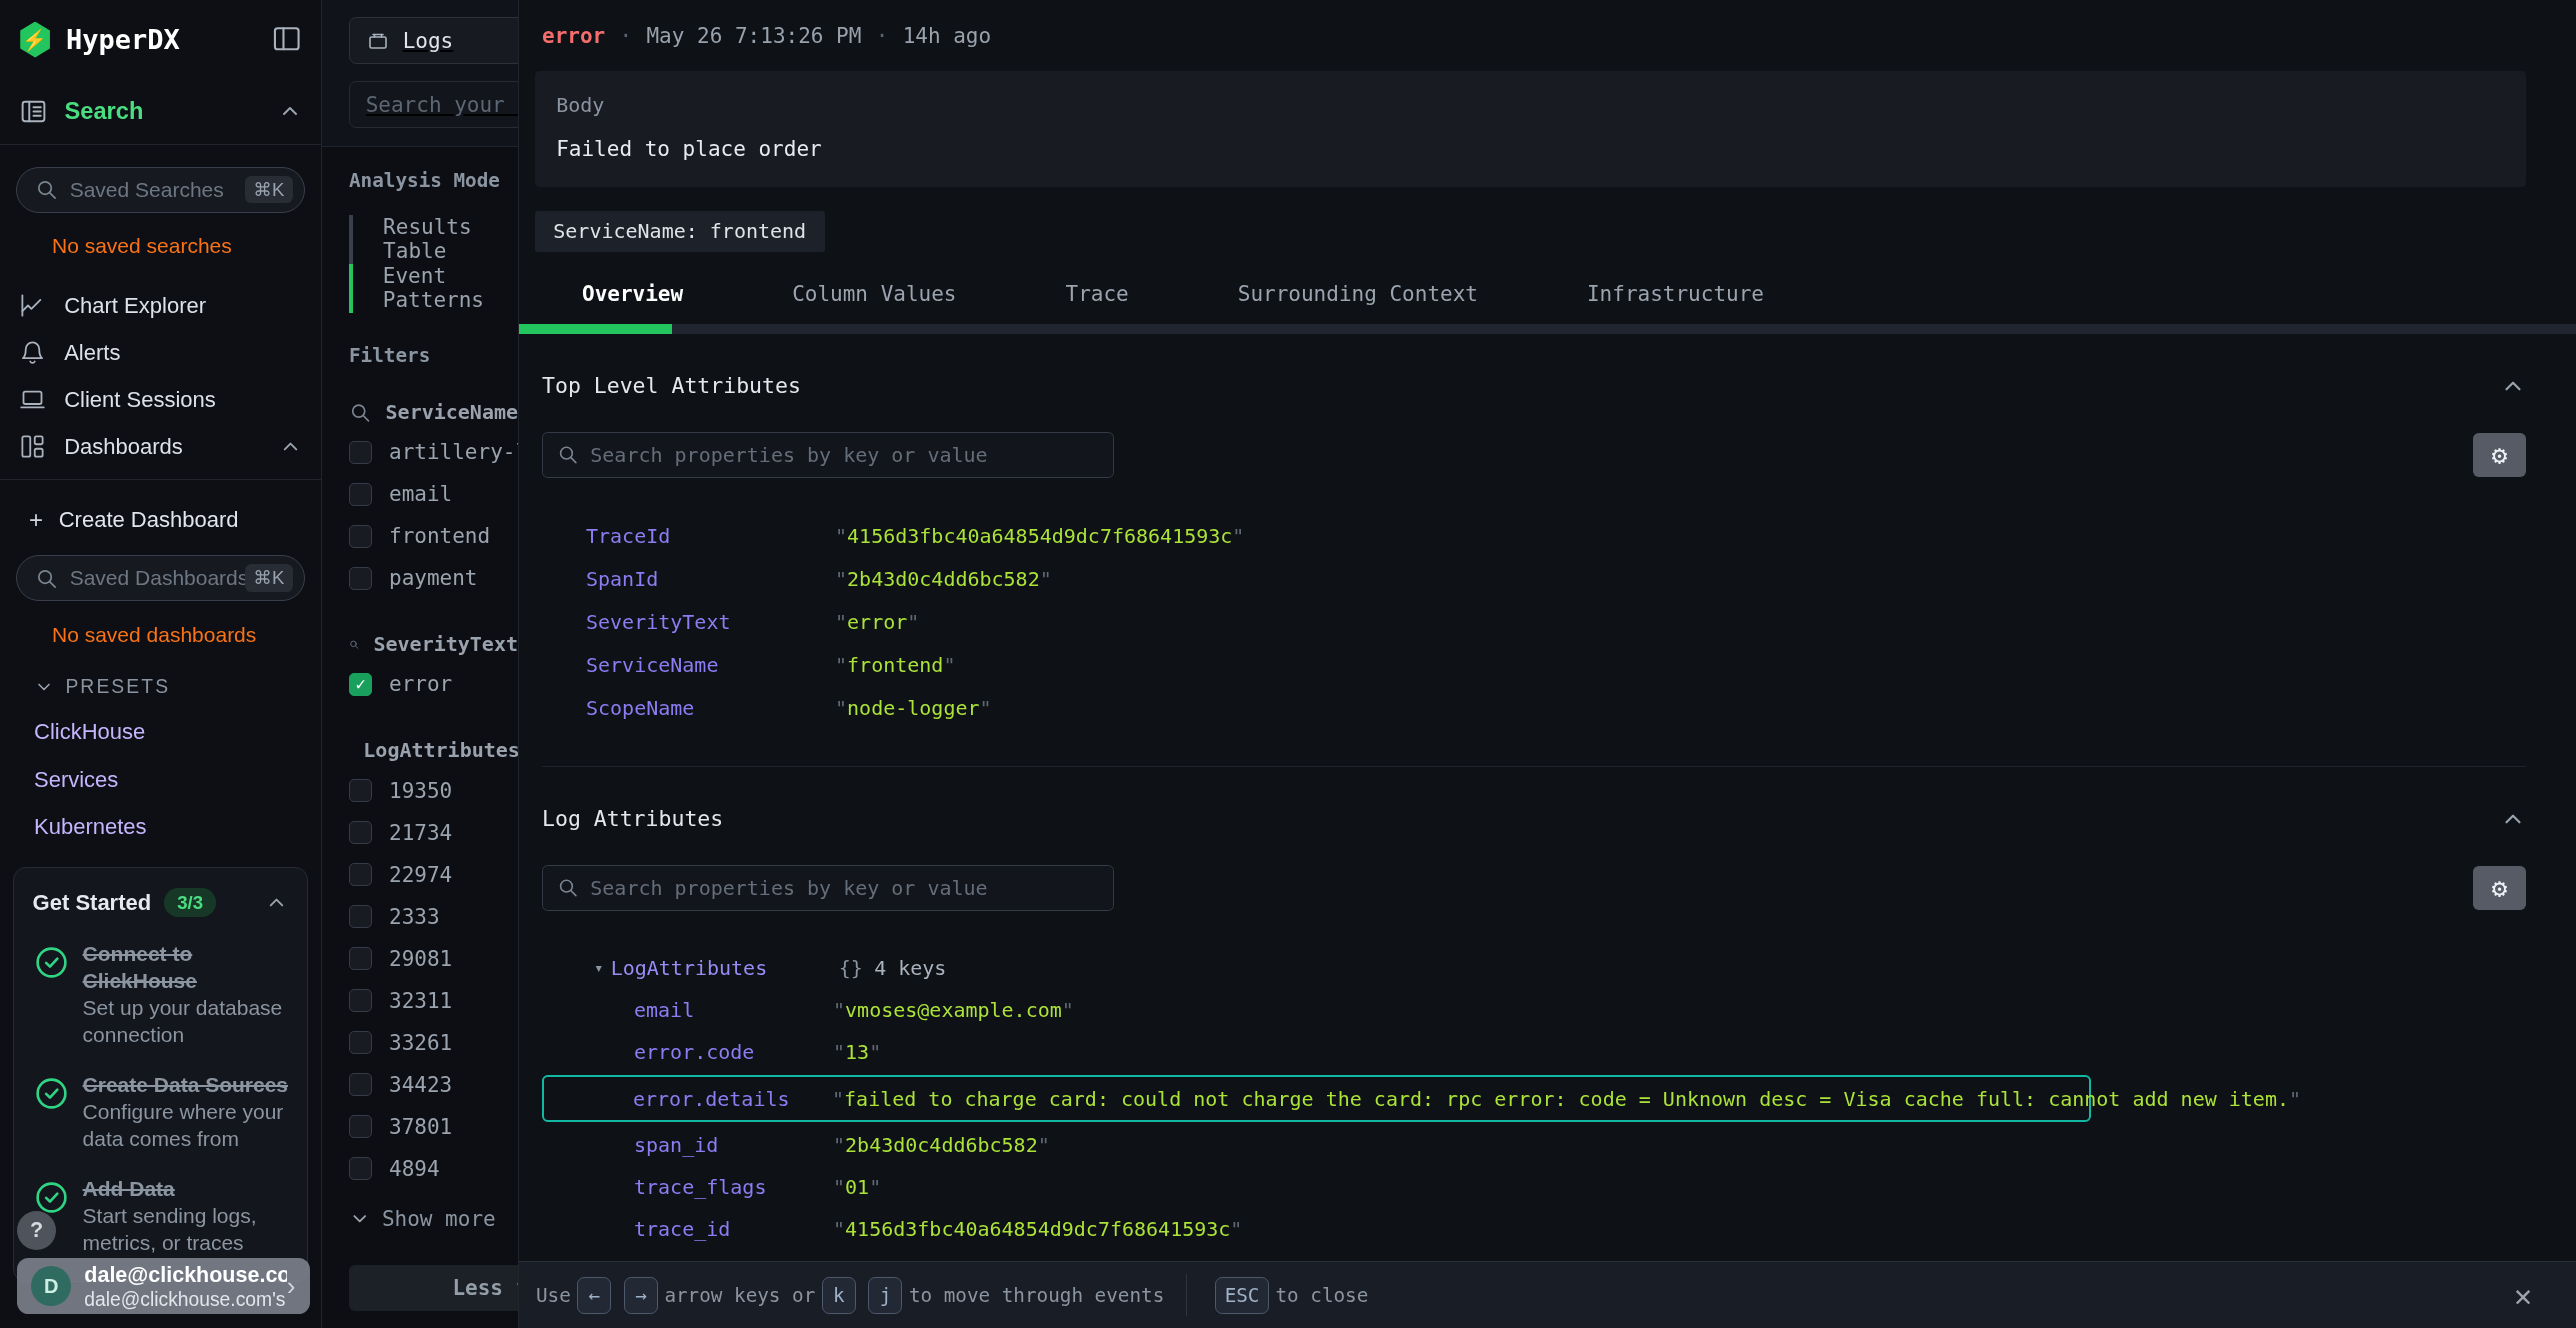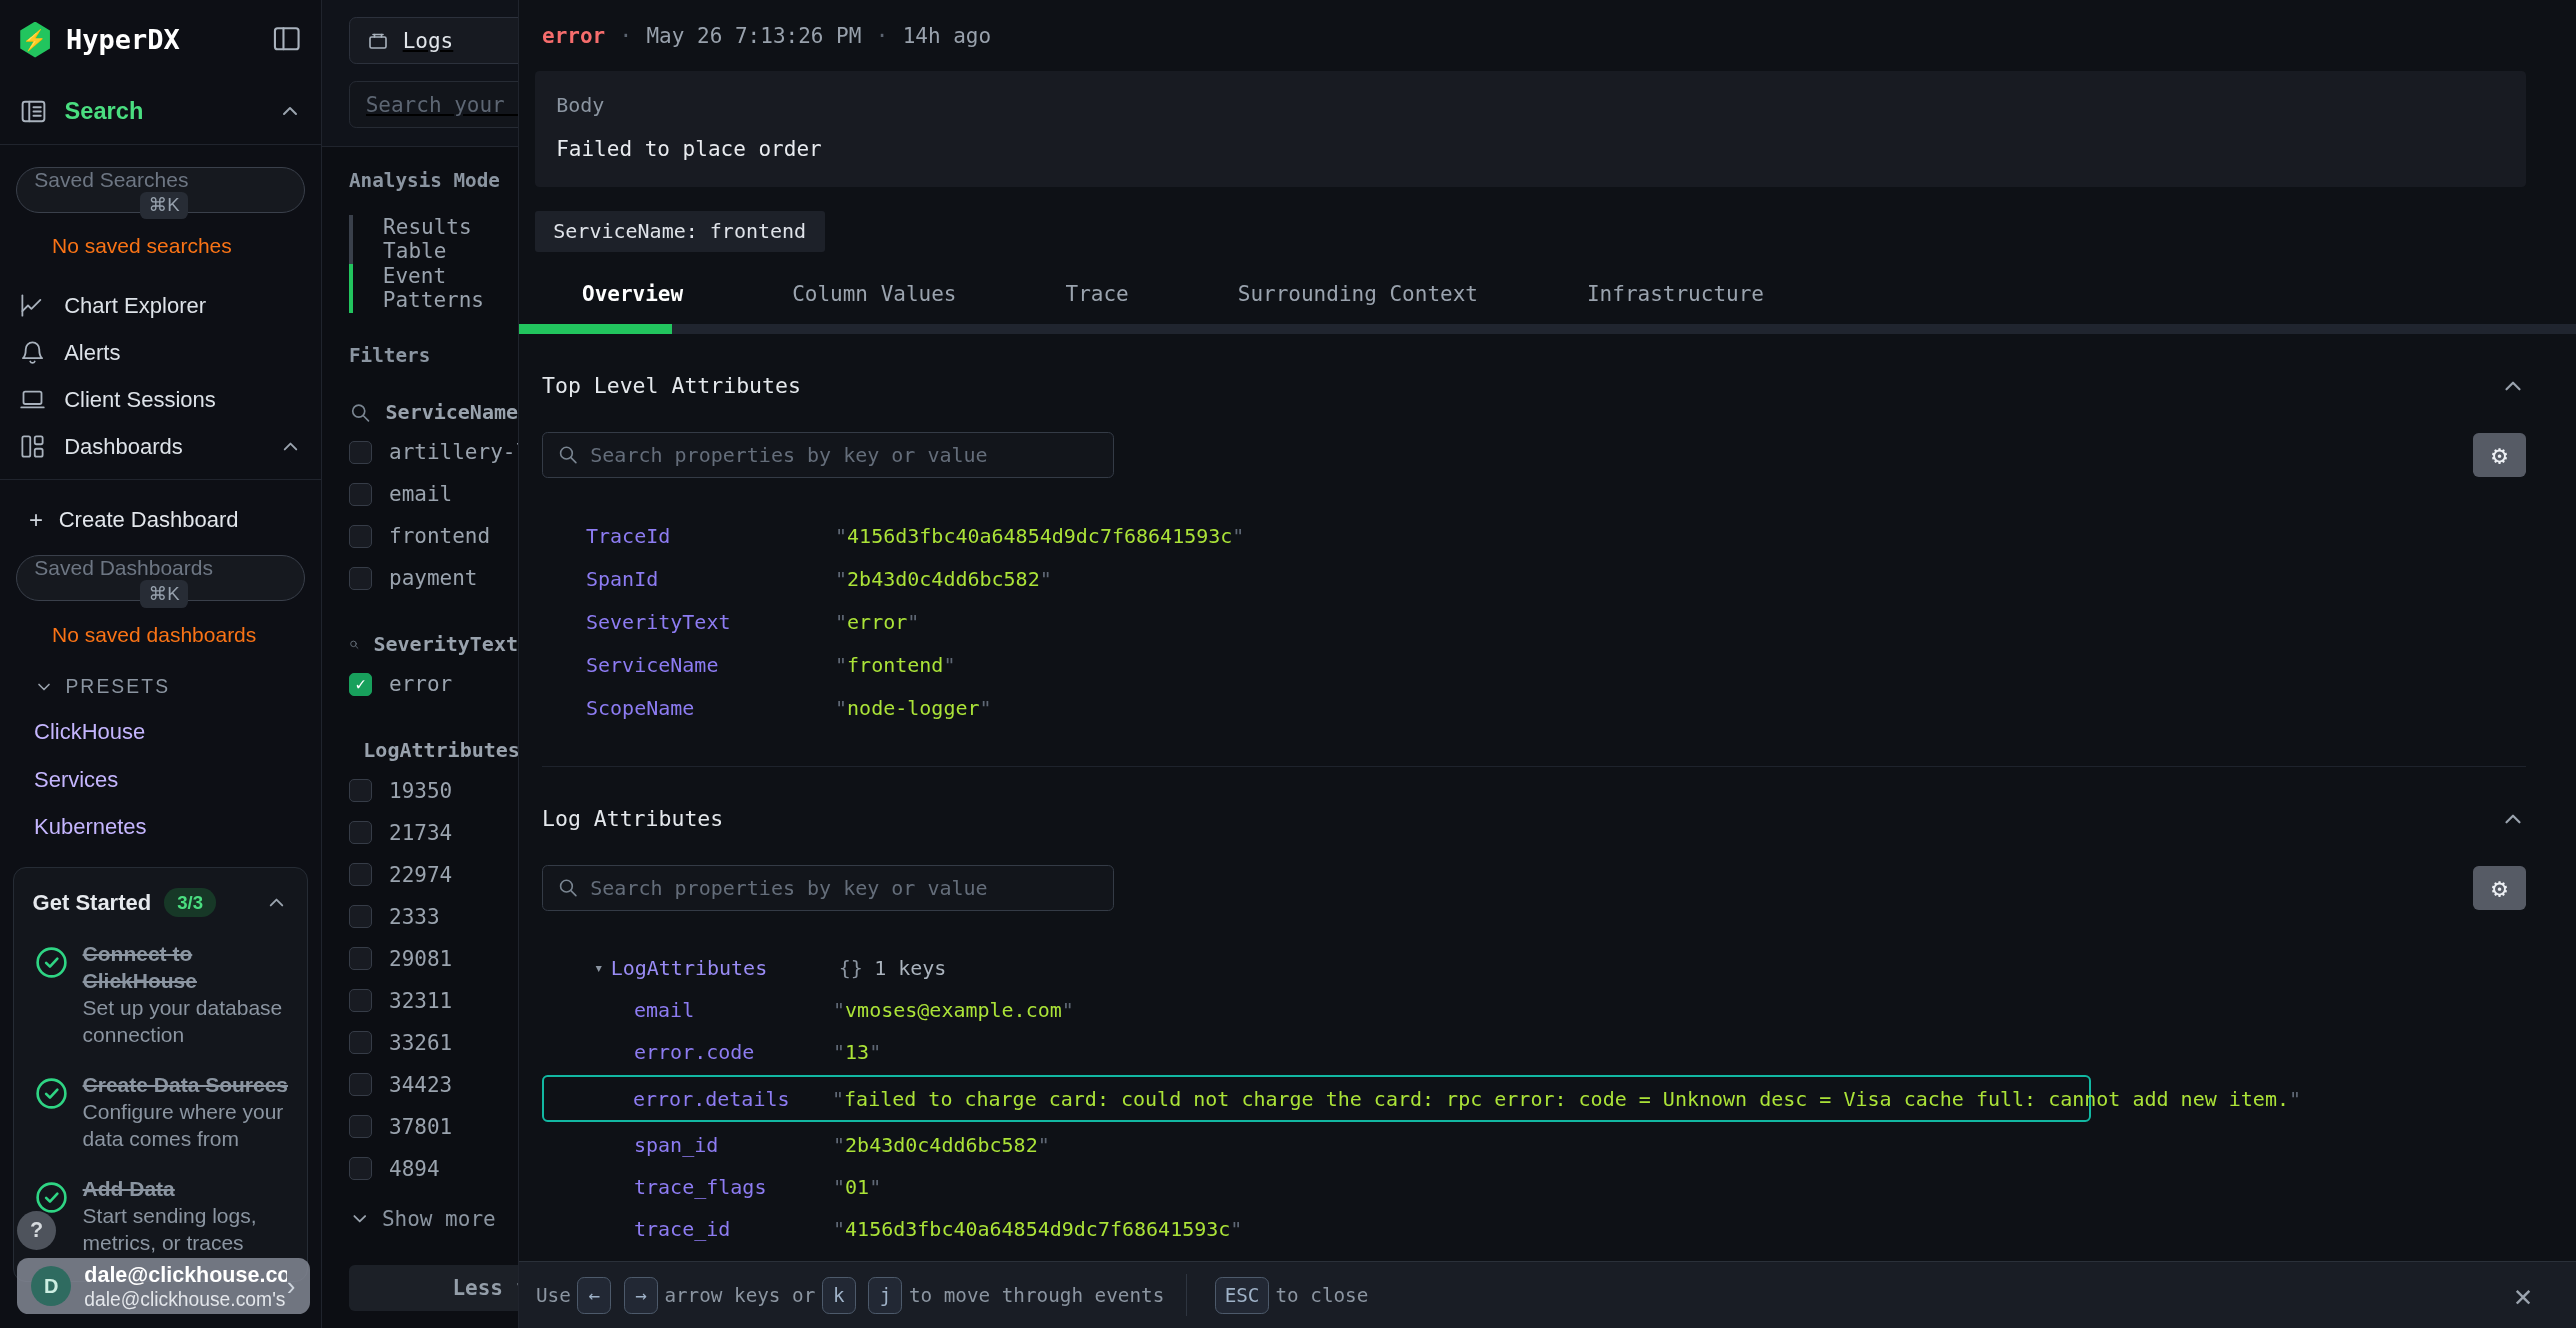--- a/index.html
+++ b/index.html
@@ -13,21 +13,21 @@
              font-family:"Liberation Sans", sans-serif; }
   .logo-row { display:flex; align-items:center; padding:21.5px 18.6px 0 18.6px; }
   .logo-hex { width:33px; height:36px; background:#22c55e; display:flex; align-items:center; justify-content:center;
               clip-path:polygon(50% 0%,95% 25%,95% 75%,50% 100%,5% 75%,5% 25%); color:#0b0d11; font-size:20px; }
   .brand { margin-left:14.3px; font-family:"DejaVu Sans Mono",monospace; font-weight:700; font-size:27px; color:#ffffff; }
   .collapse-btn { margin-left:auto; cursor:pointer; }
   .search-hdr { display:flex; align-items:center; padding:39px 18.6px 18.6px 18.6px; border-bottom:0.7px solid #20242d; }
   .search-hdr .lbl { color:#4ade80; font-weight:700; font-size:23.6px; margin-left:17px; }
   .search-hdr svg.chev { margin-left:auto; }
   .pill { margin:21.5px 15.7px 0 15.7px; height:46px; border:0.7px solid #3a404b; border-radius:24px;
-          background:#16191f; display:flex; align-items:center; padding:0 11.4px 0 18.6px;flex-direction:column; }
+          background:#16191f; display:flex; align-items:center; padding:0 11.4px 0 18.6px; }
   .pill input { flex:1; background:transparent; border:none; outline:none; color:#8b95a1;
                 font-family:"Liberation Sans",sans-serif; font-size:21px; margin-left:11.4px; min-width:0; }
   .pill input::placeholder { color:#6d7683; }
   .kbd-hint { background:#272c35; border-radius:6.4px; padding:2.9px 8.6px; color:#98a2ae; font-size:18.6px; }
   .muted-row { padding:21.5px 0 0 52px; color:#f97316; font-size:21px; }
   .nav { margin-top:24px; }
   .nav-item { display:flex; align-items:center; height:47px; padding:0 18.6px; color:#dde2e8; font-size:22px; cursor:pointer; }
   .nav-item .nlbl { margin-left:18.6px; }
   .nav-item svg.chev { margin-left:auto; }
   .nav-divider { border-bottom:0.7px solid #20242d; margin-top:8.6px; }
@@ -549,21 +549,21 @@
         </div>
         <div class="gear-btn">
             <span>⚙</span>
           </div>
       </div>
       <div class="tree">
         <div class="troot">
           <span class="caret">▾</span>
           <span class="root-key">LogAttributes</span>
           <span class="brace">{}</span>
-          <span class="root-meta">1 keys</span>
+          <span class="root-meta">4 keys</span>
         </div>
         <div class="trow">
           <span class="tkey">email</span>
           <span class="val"><span class="q">"</span><span>vmoses@example.com</span><span class="q">"</span></span>
         </div>
         <div class="trow">
           <span class="tkey">error.code</span>
           <span class="val"><span class="q">"</span><span>13</span><span class="q">"</span></span>
         </div>
         <div class="trow hl">

